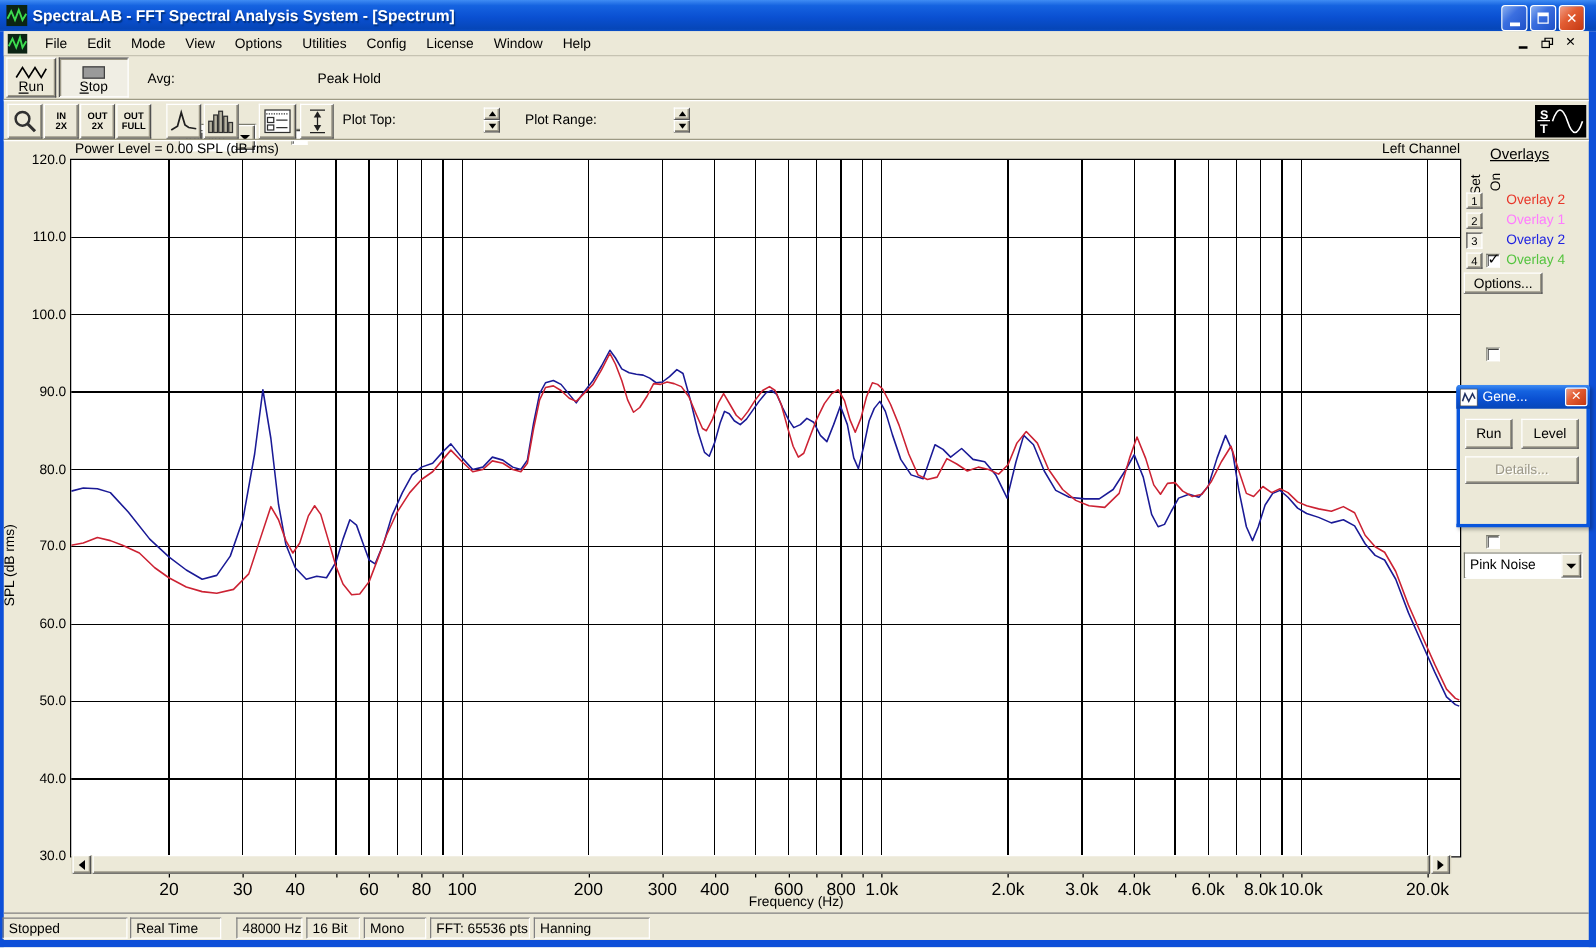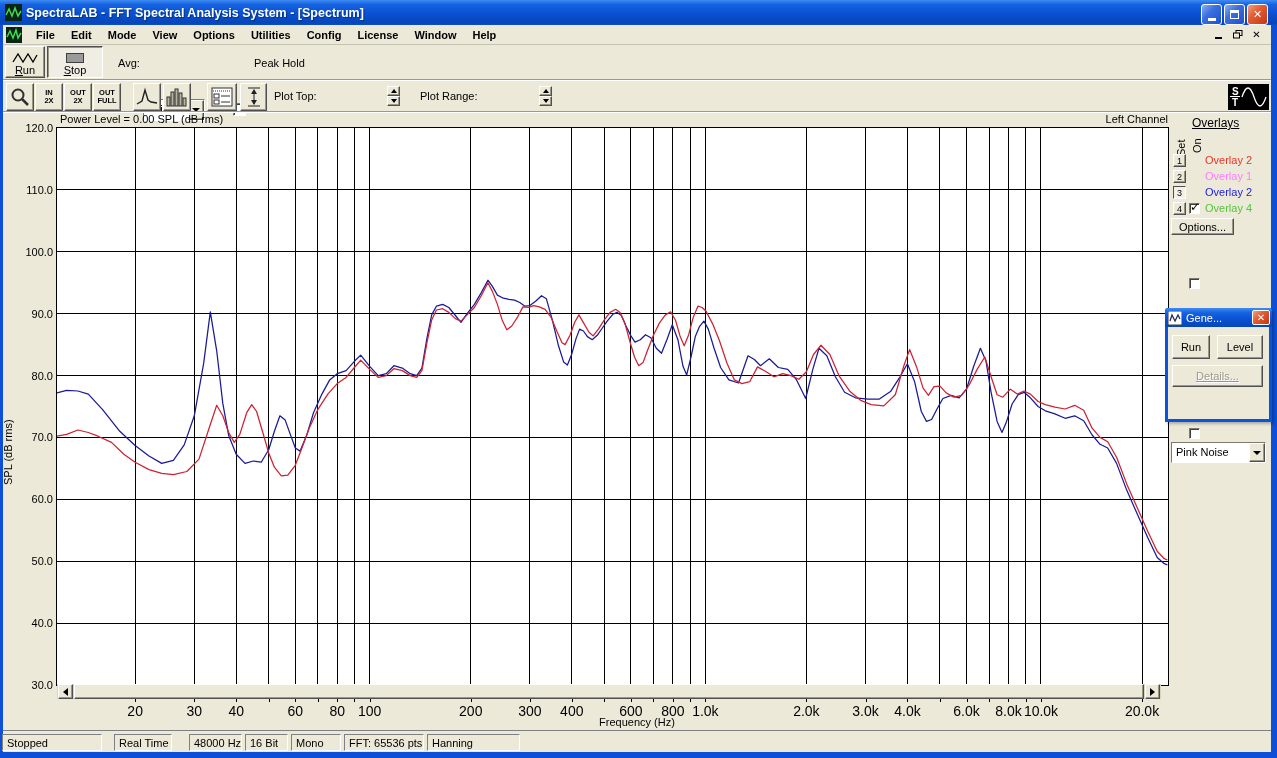--- a/index.html
+++ b/index.html
@@ -20,21 +20,21 @@
   .glyph-min{width:8px;height:3px;background:#fff;margin-top:9px;}
   .glyph-max{width:9px;height:9px;border:1px solid #fff;border-top:3px solid #fff;}
 
   .border-left{left:0;top:25px;width:3px;height:733px;background:#0d4fd8;}
   .border-right{left:1271px;top:25px;width:6px;height:733px;background:#0d4fd8;}
   .border-bottom{left:0;top:752px;width:1277px;height:6px;background:#0d4fd8;}
 
   
   .menubar{left:3px;top:25px;width:1268px;height:19px;background:#ECE9D8;display:flex;align-items:center;}
   .appicon{width:16px;height:16px;margin:0 6px 0 3px;}
-  .menu-item{padding:2px 8px;cursor:default;font-weight:bold;}
+  .menu-item{padding:2px 8px;cursor:default;}
   .mdibtns{position:absolute;right:6px;top:2px;display:flex;gap:2px;}
   .mdib{width:17px;height:14px;display:flex;align-items:center;justify-content:center;background:#ECE9D8;border:1px solid #ECE9D8;}
 
   
   .raised{background:#ECE9D8;border-top:1px solid #fff;border-left:1px solid #fff;border-right:1px solid #505050;border-bottom:1px solid #505050;box-shadow:inset -1px -1px 0 #9b9786;}
   .sunken{background:#f0eee4;border-top:1px solid #505050;border-left:1px solid #505050;border-right:1px solid #fff;border-bottom:1px solid #fff;box-shadow:inset 1px 1px 0 #9b9786;}
   .field{background:#fff;border-top:1px solid #7b7b6e;border-left:1px solid #7b7b6e;border-right:1px solid #fff;border-bottom:1px solid #fff;box-shadow:inset 1px 1px 0 #404040;margin-top:48px;}
   .hline{height:1px;background:#9d9a84;}
   .hline-w{height:1px;background:#fff;}
 
@@ -76,21 +76,21 @@
   .ovl-label{font-size:11px;white-space:nowrap;}
 
   
   .genwin{left:1165px;top:308px;width:107px;height:114px;border:3px solid #0855DD;border-top:none;border-radius:3px 3px 0 0;background:#ECE9D8;box-shadow:2px 2px 3px rgba(0,0,0,.25);}
   .gen-title{position:absolute;left:-3px;top:0;width:107px;height:19px;border-radius:3px 3px 0 0;
     background:linear-gradient(180deg,#3f8cf3 0%,#1563e0 25%,#0a50d2 60%,#0646b8 100%);display:flex;align-items:center;}
   .gen-title-text{color:#fff;font-weight:normal;font-size:11px;margin-left:4px;}
   .gen-close{position:absolute;right:2px;top:2px;width:18px;height:15px;border-radius:2px;border:1px solid #fff;
     background:linear-gradient(135deg,#f0a088 0%,#e35e34 40%,#c43711 100%);color:#fff;font-weight:bold;font-size:10px;display:flex;align-items:center;justify-content:center;}
   .gen-btn{position:absolute;display:flex;align-items:center;justify-content:center;font-size:11px;}
-  .disabled-text{color:#9b9788;text-shadow:1px 1px 0 #fff;text-decoration:underline;}
+  .disabled-text{color:#9b9788;text-shadow:1px 1px 0 #fff;}
 
   
   .status-panel{position:absolute;top:734px;height:17px;padding:2px 0 0 4px;font-size:11px;
     border-top:1px solid #808080;border-left:1px solid #808080;border-right:1px solid #fff;border-bottom:1px solid #fff;white-space:nowrap;overflow:hidden;}
 </style>
 </head>
 <body>
 
 <div class="app">
 
@@ -420,20 +420,20 @@
     <div class="abs combo field" style="left:3px;top:86px;width:95px;height:21px">
       <span class="cval">Pink Noise</span>
       <div class="cbtn raised">
           <div class="tri-down"></div>
         </div>
     </div>
   </div>
 
   <div class="abs hline" style="left:3px;top:730px;width:1268px;background:#808080"></div>
   <div class="status-panel" style="left:2px;width:100px">Stopped</div>
-  <div class="status-panel" style="left:114px;width:58px">Real Time</div>
+  <div class="status-panel" style="left:104px;width:73px">Real Time</div>
   <div class="status-panel" style="left:189px;width:53px">48000 Hz</div>
   <div class="status-panel" style="left:245px;width:43px">16 Bit</div>
   <div class="status-panel" style="left:291px;width:50px">Mono</div>
   <div class="status-panel" style="left:344px;width:80px">FFT: 65536 pts</div>
   <div class="status-panel" style="left:427px;width:93px">Hanning</div>
 
 </div>
 
 </body></html>

